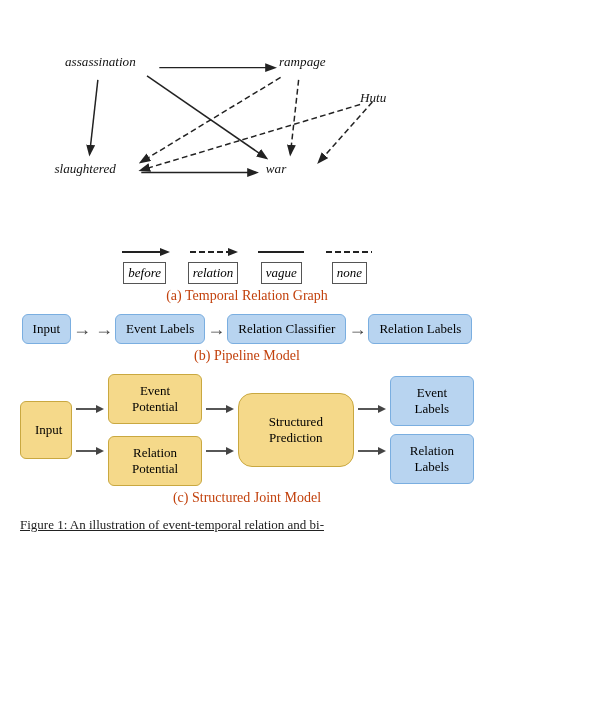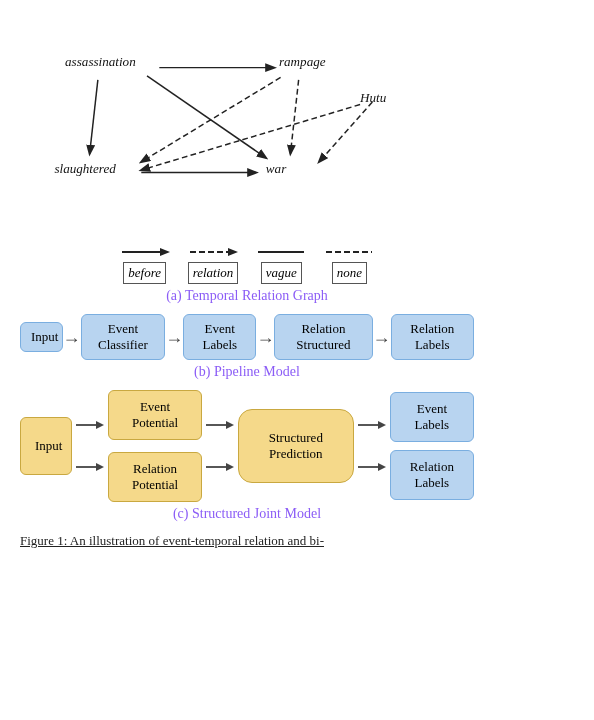--- a/index.html
+++ b/index.html
@@ -48,21 +48,21 @@
       font-style: italic;
     }
     .legend-arrow {
       display: flex;
       align-items: center;
     }
     .caption {
       text-align: center;
       font-size: 14px;
       margin: 4px 0 10px 0;
-      color: #8b5cf6;
+      color: #c2410c;
     }
 
     
     .pipeline-section {
       margin-bottom: 4px;
     }
     .pipeline-flow {
       display: flex;
       align-items: center;
       justify-content: center;
@@ -232,30 +232,27 @@
       <div class="legend-box">none</div>
     </div>
   </div>
 
   <div class="caption">(a) Temporal Relation Graph</div>
 
   <div class="pipeline-section">
     <div class="pipeline-flow">
       <div class="pipe-box small">Input</div>
       <div class="pipe-arrow">→</div>
-      <div class="pipe-box">
-        <span>Event Classifier</span>
-      </div>
       <div class="pipe-arrow">→</div>
       <div class="pipe-box">
         <span>Event Labels</span>
       </div>
       <div class="pipe-arrow">→</div>
       <div class="pipe-box">
-        <span>Relation Structured</span>
+        <span>Relation Classifier</span>
       </div>
       <div class="pipe-arrow">→</div>
       <div class="pipe-box">
         <span>Relation Labels</span>
       </div>
     </div>
     <div class="caption">(b) Pipeline Model</div>
   </div>
 
   <div class="joint-section">

